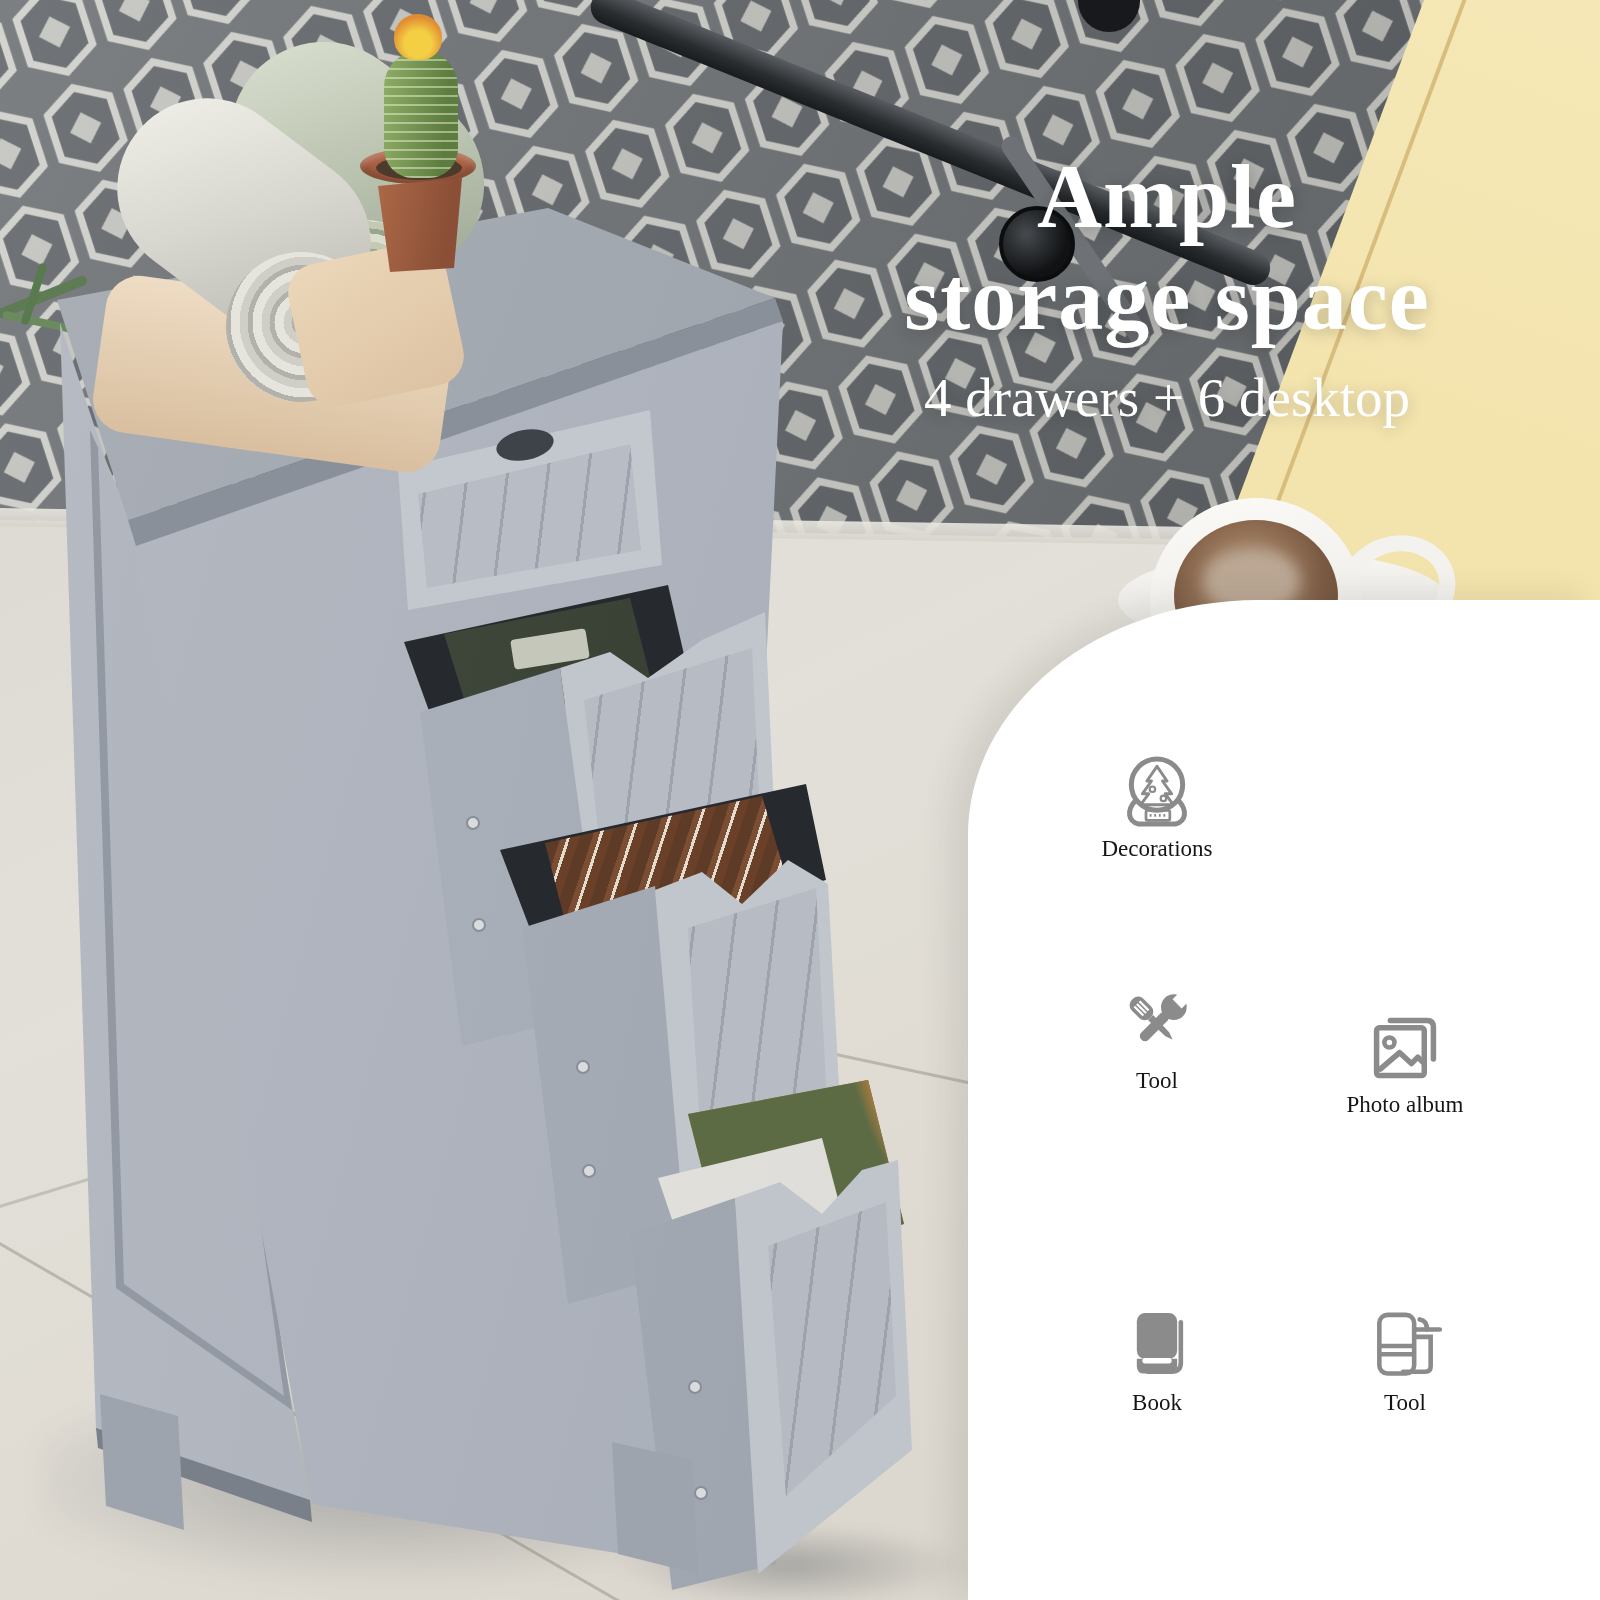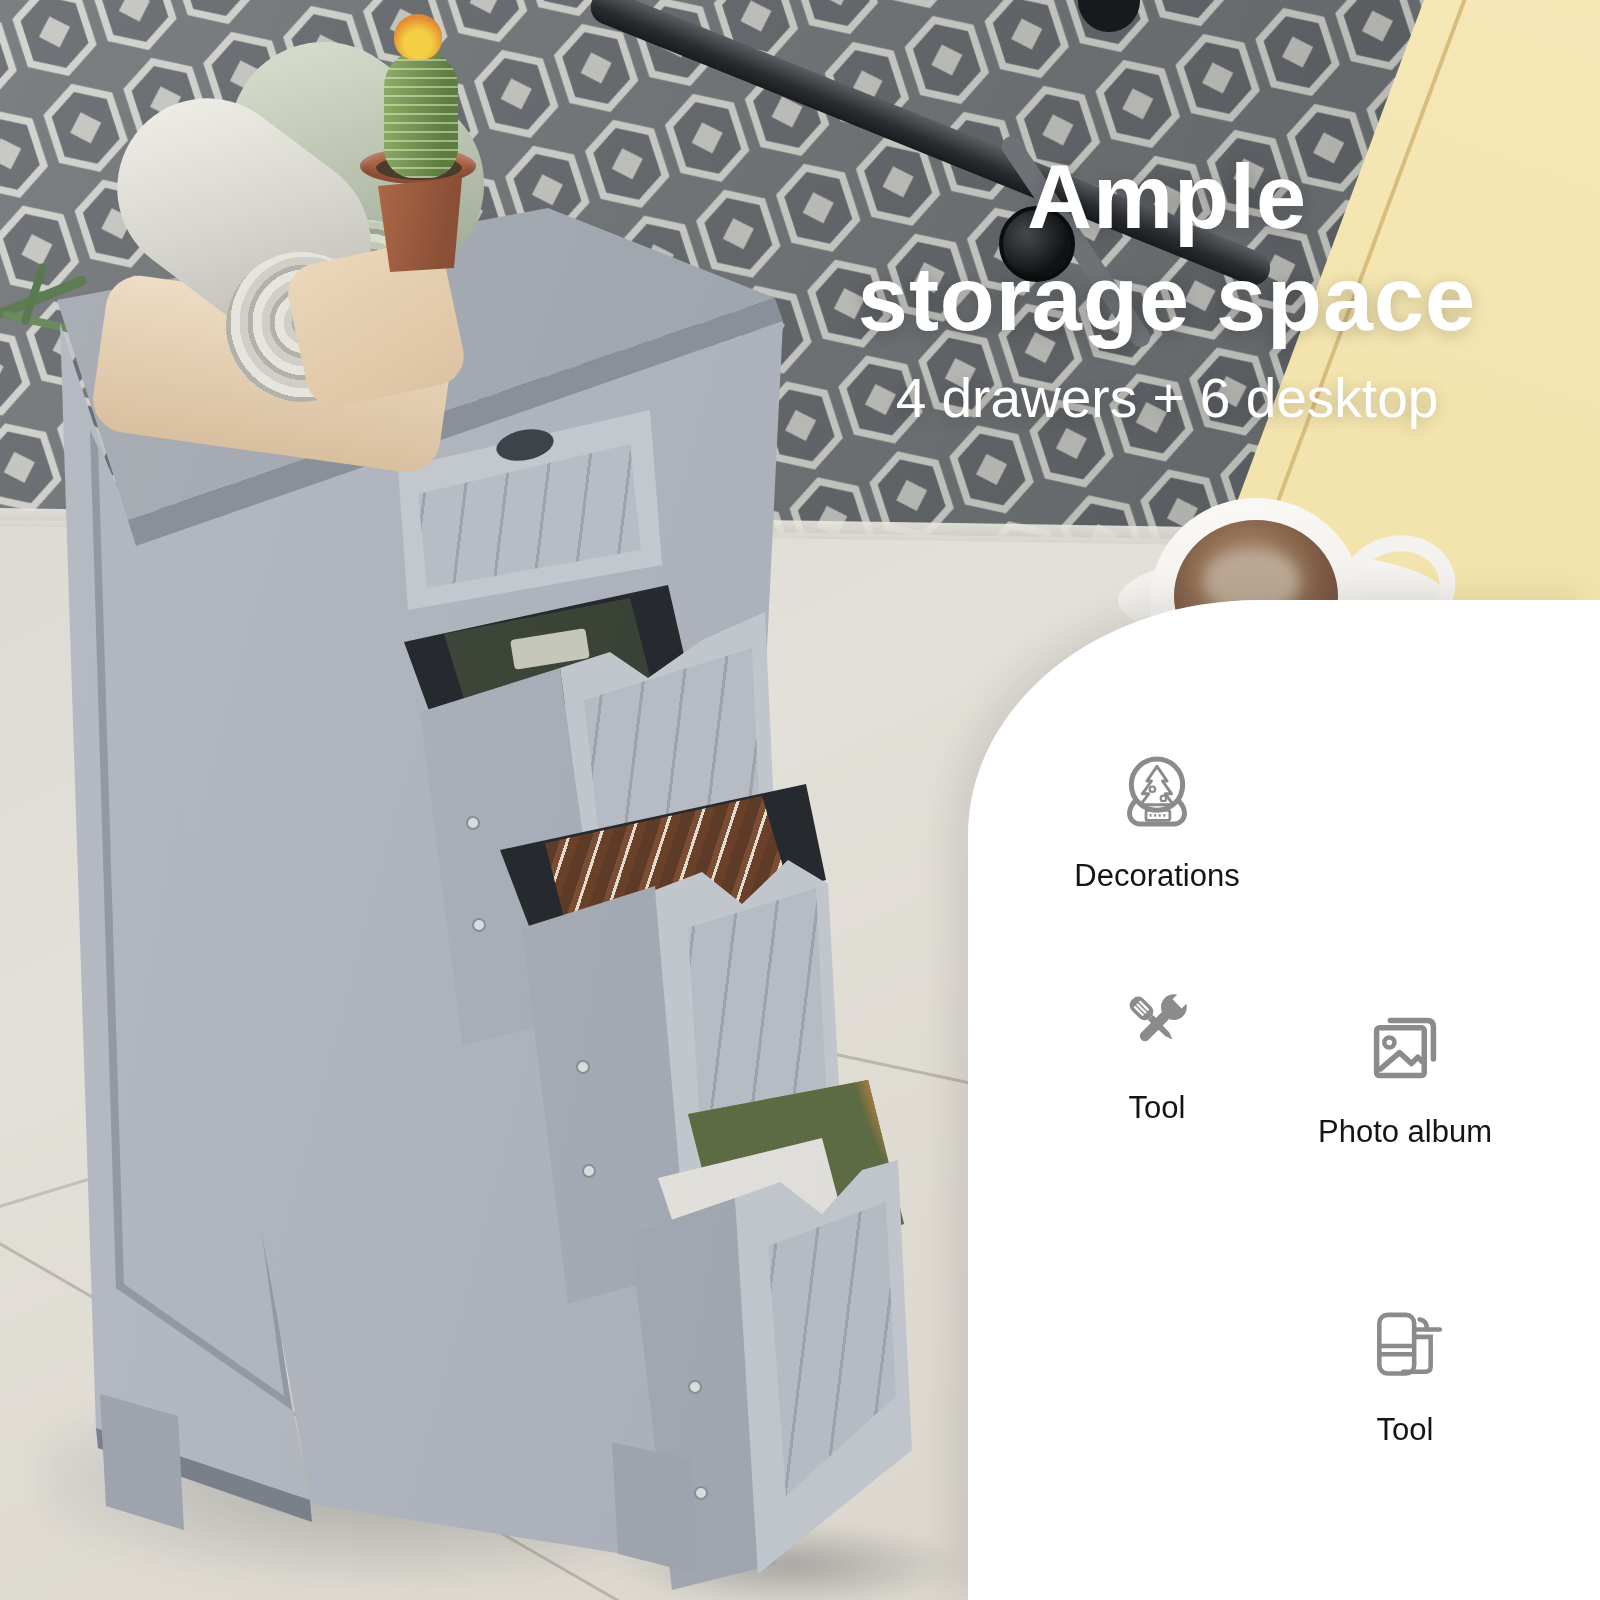--- a/index.html
+++ b/index.html
@@ -1,18 +1,18 @@
 <!DOCTYPE html>
 <html><head>
 <meta charset="utf-8">
 <style>
   html,body{margin:0;padding:0;background:#222;}
   .stage{
     position:relative;width:1600px;height:1600px;overflow:hidden;
-    font-family:Liberation Sans, sans-serif;
+    font-family:Liberation Serif, serif;
     background:linear-gradient(155deg,#d7d5cf 0%,#e3e0d9 45%,#d9d4ca 100%);
   }
   .abs{position:absolute;}
   .full{position:absolute;inset:0;}
 
   
   .fl{height:3px;background:rgba(148,144,134,.5);transform-origin:left center;}
   .fl1{left:-30px;top:1225px;width:780px;transform:rotate(30deg);}
   .fl2{left:756px;top:1036px;width:255px;transform:rotate(12deg);}
   .fl3{left:-10px;top:1208px;width:250px;transform:rotate(-17deg);background:rgba(148,144,134,.4);}
@@ -158,21 +158,21 @@
   .h-sub{margin-top:16px;font-size:55px;font-weight:400;}
 
   
   .panel{left:968px;top:600px;width:632px;height:1000px;background:#ffffff;
     border-top-left-radius:290px 235px;box-shadow:-18px -6px 30px rgba(60,60,60,.10);}
   .feat{position:absolute;width:310px;display:flex;flex-direction:column;align-items:center;}
   .f1{left:1002px;top:748px}.f2{left:1250px;top:748px}
   .f3{left:1002px;top:980px}.f4{left:1250px;top:1004px}
   .f5{left:1002px;top:1302px}.f6{left:1250px;top:1302px}
   .feat svg{width:88px;height:88px;display:block;}
-  .flabel{margin-top:22px;font-size:31px;color:#151515;white-space:nowrap;}
+  .flabel{font-size:23px;color:#151515;white-space:nowrap;}
 </style>
 </head>
 <body>
 
 <div class="stage">
 
   <div class="abs fl fl1"></div>
   <div class="abs fl fl2"></div>
   <div class="abs fl fl3"></div>
 
@@ -314,20 +314,29 @@
   <div class="feat f4">
     <svg viewBox="0 0 96 96">
       <path d="M32 18 H72 Q79 18 79 25 V60" fill="none" stroke="#8b8b8b" stroke-width="6" stroke-linecap="round"></path>
       <rect x="17" y="26" width="52" height="52" rx="3" fill="none" stroke="#8b8b8b" stroke-width="6"></rect>
       <circle cx="31" cy="42" r="5.5" fill="none" stroke="#8b8b8b" stroke-width="5"></circle>
       <path d="M21 71 L42 53 L55 65 L62 58 L67 63" fill="none" stroke="#8b8b8b" stroke-width="6" stroke-linejoin="round" stroke-linecap="round"></path>
     </svg>
     <span class="flabel">Photo album</span>
   </div>
 
+  <div class="feat f5">
+    <svg viewBox="0 0 96 96">
+      <rect x="26" y="12" width="44" height="50" rx="9" fill="#8b8b8b"></rect>
+      <path d="M26 62 H70 V70 Q70 78 62 78 H34 Q26 78 26 70 Z" fill="#8b8b8b"></path>
+      <rect x="32" y="61" width="32" height="6" rx="3" fill="#ffffff"></rect>
+      <path d="M74 22 V66 Q74 76 64 76 H38" fill="none" stroke="#8b8b8b" stroke-width="5" stroke-linecap="round"></path>
+    </svg>
+    <span class="flabel">Book</span>
+  </div>
 
   <div class="feat f6">
     <svg viewBox="0 0 96 96">
       <rect x="20" y="14" width="38" height="64" rx="9" fill="none" stroke="#8b8b8b" stroke-width="5"></rect>
       <line x1="20" y1="48" x2="58" y2="48" stroke="#8b8b8b" stroke-width="5"></line>
       <line x1="20" y1="57" x2="58" y2="57" stroke="#8b8b8b" stroke-width="5"></line>
       <path d="M58 30 H86" fill="none" stroke="#8b8b8b" stroke-width="5" stroke-linecap="round"></path>
       <path d="M72 30 Q72 20 64 19" fill="none" stroke="#8b8b8b" stroke-width="5" stroke-linecap="round"></path>
       <path d="M58 38 H76 V70 Q76 76 70 76 H46" fill="none" stroke="#8b8b8b" stroke-width="5" stroke-linecap="round"></path>
     </svg>

